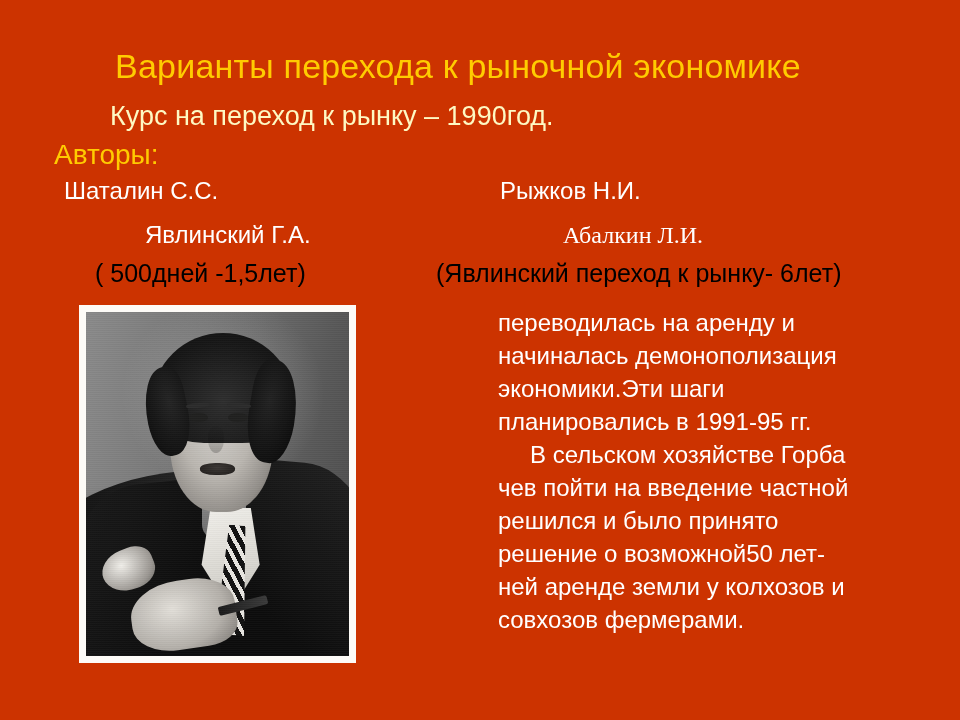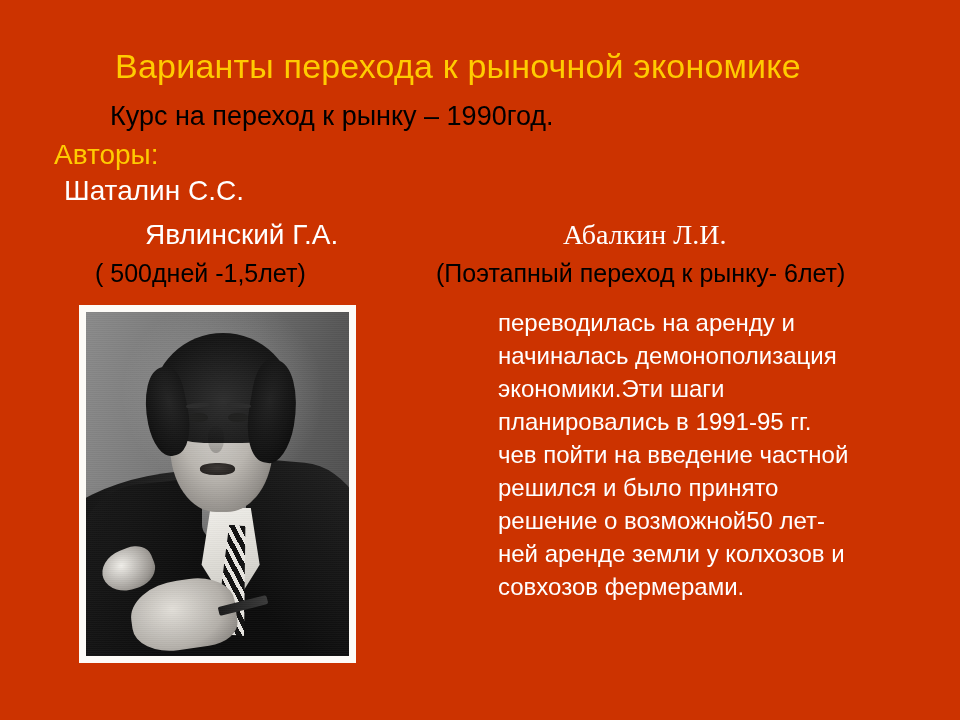--- a/index.html
+++ b/index.html
@@ -34,42 +34,42 @@
     line-height: 40px;
     letter-spacing: 0.2px;
     white-space: nowrap;
   }
 
   
   .subtitle {
     position: absolute;
     left: 110px;
     top: 100px;
-    color: #000000;
+    color: #fef9c3;
     font-size: 27px;
     line-height: 33px;
     white-space: nowrap;
   }
 
   
   .authors-heading {
     position: absolute;
     left: 54px;
     top: 140px;
     color: #ffcc00;
     font-size: 28px;
     line-height: 30px;
     white-space: nowrap;
   }
 
   
   .author-name {
     position: absolute;
     color: #ffffff;
-    font-size: 28px;
+    font-size: 24px;
     line-height: 34px;
     white-space: nowrap;
   }
   .author-name.n0 { left: 64px;  top: 174px; }
   .author-name.n1 { left: 500px; top: 174px; }
   .author-name.n2 { left: 145px; top: 218px; }
   .author-name.n3 { left: 563px; top: 218px; font-family: Liberation Serif, serif; }
 
   
   .note {
@@ -318,28 +318,29 @@
 <div id="slide">
 
   <div class="slide-title">Варианты перехода к рыночной экономике</div>
 
   <div class="subtitle">Курс на переход к рынку – 1990год.</div>
 
   <div class="authors-heading">Авторы:</div>
 
   <div class="author-name n0">Шаталин С.С.</div>
 
+  <div class="author-name n1">Рыжков Н.И.</div>
 
   <div class="author-name n2">Явлинский Г.А.</div>
 
   <div class="author-name n3">Абалкин Л.И.</div>
 
   <div class="note left">( 500дней -1,5лет)</div>
 
-  <div class="note right">(Поэтапный переход к рынку- 6лет)</div>
+  <div class="note right">(Явлинский переход к рынку- 6лет)</div>
 
   <div class="photo-frame">
     <div class="photo">
       <div class="ph-bg"></div>
       <div class="ph-suit"></div>
       <div class="ph-suit-l"></div>
       <div class="ph-suit-r"></div>
       <div class="ph-neck"></div>
       <div class="ph-shirt"></div>
       <div class="ph-tie"></div>
@@ -358,20 +359,21 @@
       <div class="ph-pen"></div>
       <div class="ph-grain"></div>
     </div>
   </div>
 
   <div class="body-text" id="body-text">
       <span class="ln">переводилась на аренду и</span>
       <span class="ln">начиналась демонополизация</span>
       <span class="ln">экономики.Эти шаги</span>
       <span class="ln">планировались в 1991-95 гг.</span>
+      <span class="ln indent">В сельском хозяйстве Горба</span>
       <span class="ln">чев пойти на введение частной</span>
       <span class="ln">решился и было принято</span>
       <span class="ln">решение о возможной50 лет-</span>
       <span class="ln">ней аренде земли у колхозов и</span>
       <span class="ln">совхозов фермерами.</span>
     </div>
 
 </div>
 
 </body></html>

